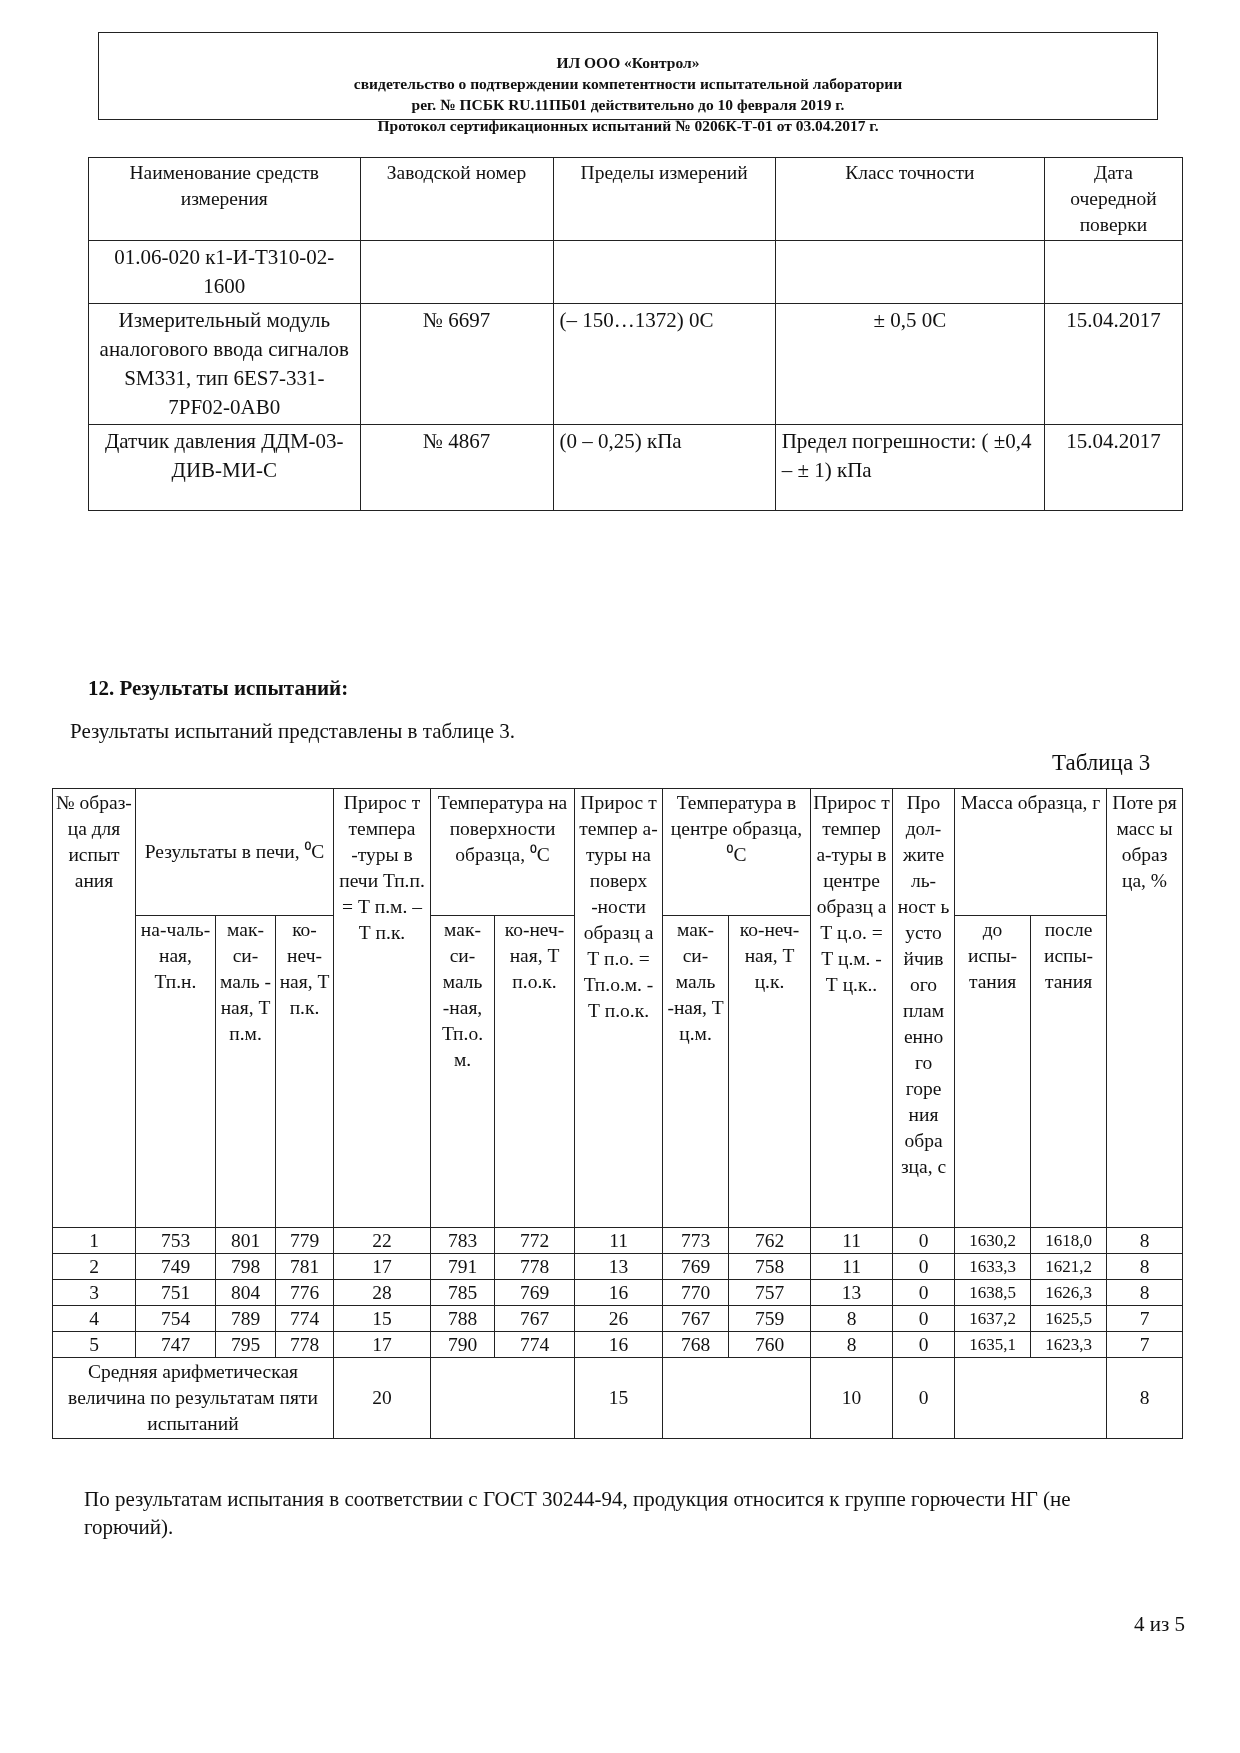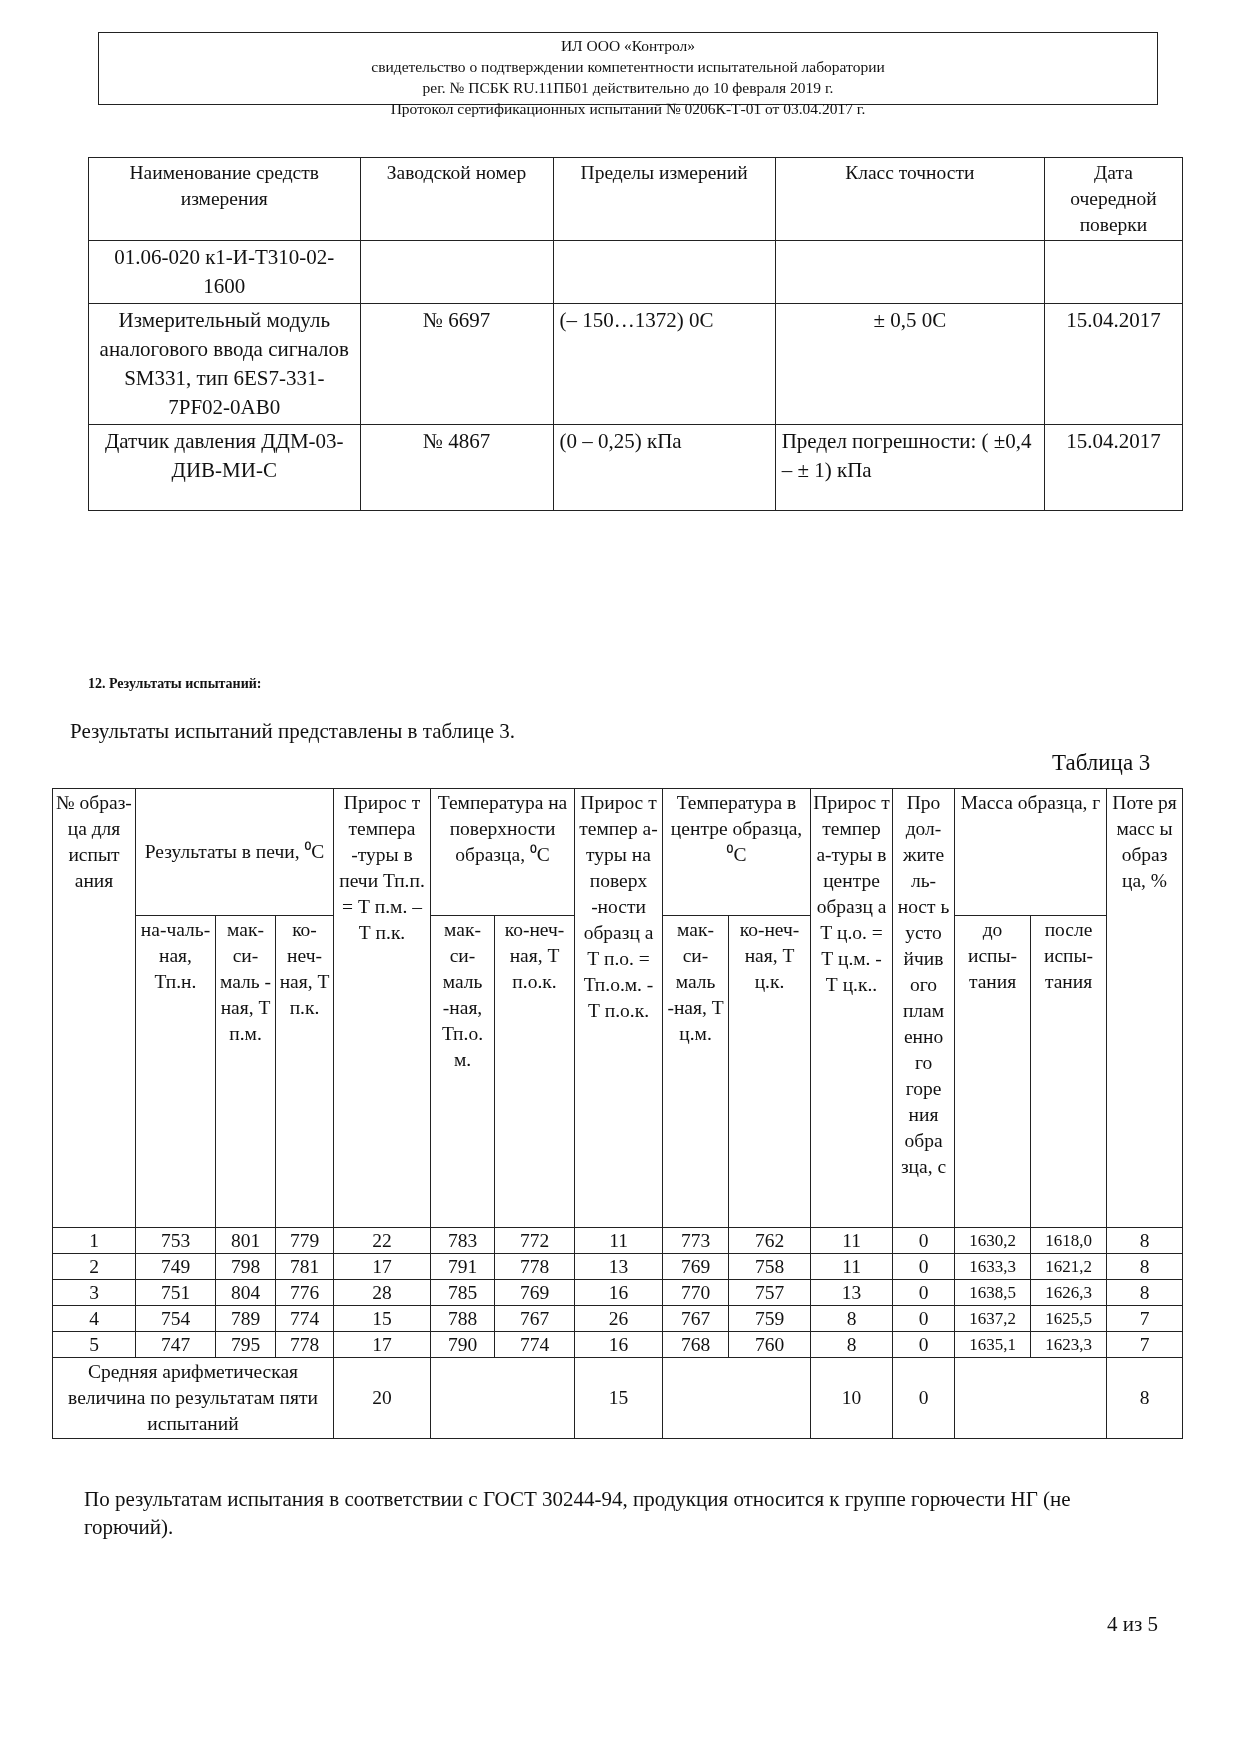--- a/index.html
+++ b/index.html
@@ -1,44 +1,44 @@
 <!DOCTYPE html>
 <html><head>
 <meta charset="utf-8">
 <style>
   html, body { margin:0; padding:0; background:#fff; }
   body { width:1240px; height:1753px; position:relative; font-family:"Liberation Serif", serif; color:#111; overflow:hidden; }
   .page { position:absolute; left:0; top:0; width:1240px; height:1753px; }
 
-  .header-box { position:absolute; left:98px; top:32px; width:1060px; height:73px; border:1.5px solid #222; text-align:center; font-size:15.5px; line-height:21px; padding-top:2px; box-sizing:border-box; }
+  .header-box { position:absolute; left:98px; top:32px; width:1060px; height:88px; border:1.5px solid #222; text-align:center; font-size:15.5px; line-height:21px; padding-top:19px; box-sizing:border-box;font-weight:bold; }
   .header-box div { white-space:nowrap; }
 
   table { border-collapse:collapse; position:absolute; }
   td { border:1.5px solid #222; vertical-align:top; padding:0 4px; }
 
   
   .t-instr { left:88px; top:145px; width:1095px; font-size:21px; line-height:29px;margin-top:12px; }
   .t-instr td { padding:2px 6px; }
   .t-instr .hdr { font-size:19.5px; line-height:26px; text-align:center; }
   .c { text-align:center; }
   .l { text-align:left; }
 
-  .section-title { position:absolute; left:88px; top:676px; font-size:14px; font-weight:bold; }
+  .section-title { position:absolute; left:88px; top:676px; font-size:21px; font-weight:bold; }
   .para { position:absolute; left:70px; top:719px; font-size:21px; }
   .table-label { position:absolute; left:1052px; top:750px; font-size:23px; }
 
   
   .t-res { left:52px; top:788px; width:1130px; font-size:19.5px; line-height:26px; table-layout:fixed; }
   .t-res td { text-align:center; padding:1px 2px; }
   .t-res .num td { line-height:25px; padding:0 2px; vertical-align:middle; }
   .t-res .small { font-size:17px; }
   .t-res .avg td { vertical-align:middle; }
 
   .conclusion { position:absolute; left:84px; top:1485px; font-size:21px; line-height:28px; width:1060px; }
-  .page-num { position:absolute; left:1107px; top:1612px; font-size:21px; }
+  .page-num { position:absolute; left:1134px; top:1612px; font-size:21px; }
 </style>
 </head>
 <body>
 
 <div class="page">
 
   <div class="header-box">
     <div>ИЛ ООО «Контрол»</div>
     <div>свидетельство о подтверждении компетентности испытательной лаборатории</div>
     <div>рег. № ПСБК RU.11ПБ01 действительно до 10 февраля 2019 г.</div>

